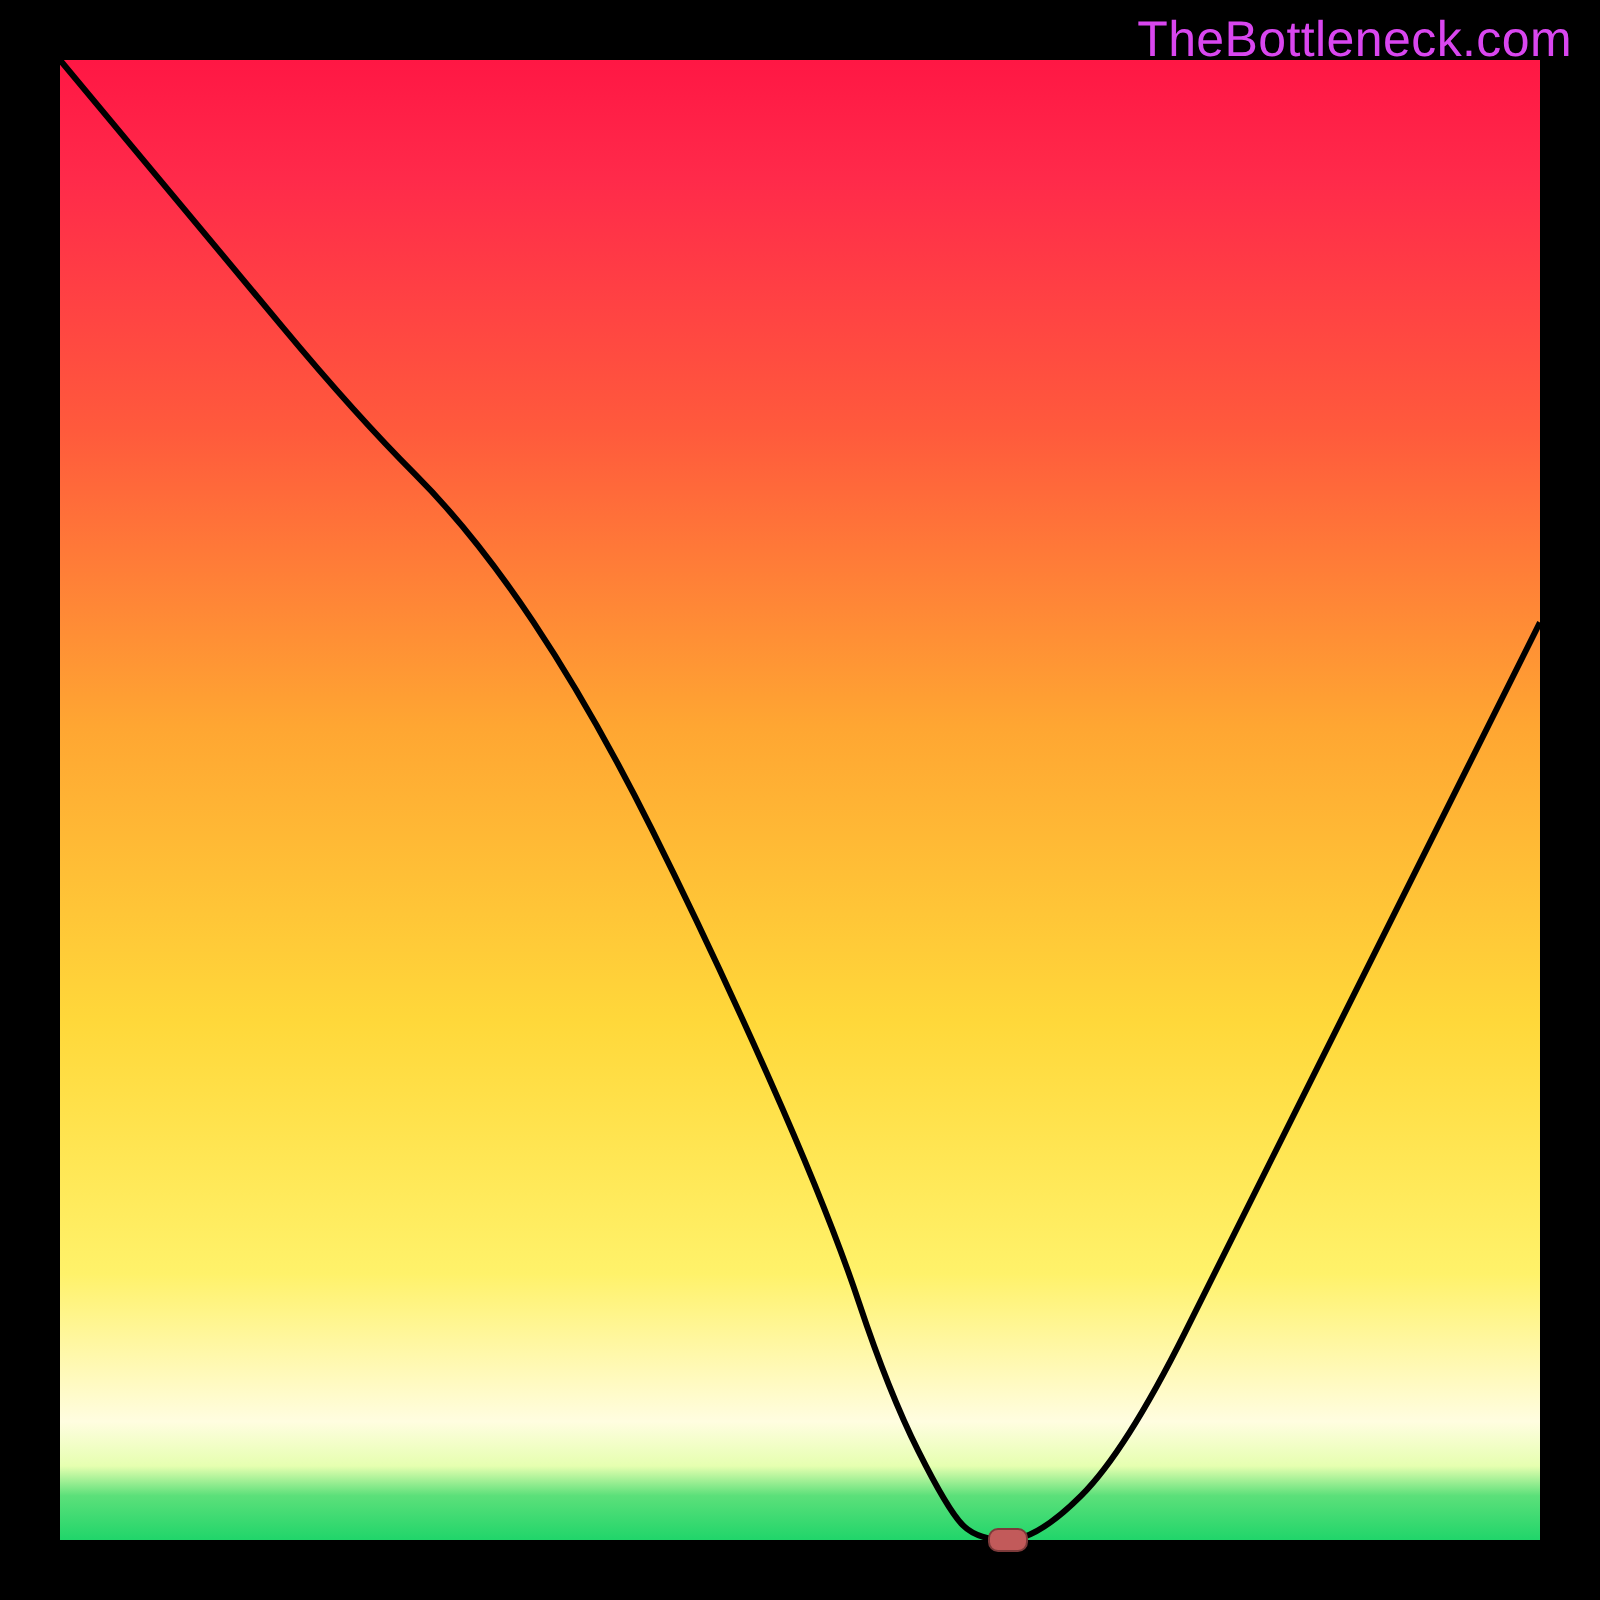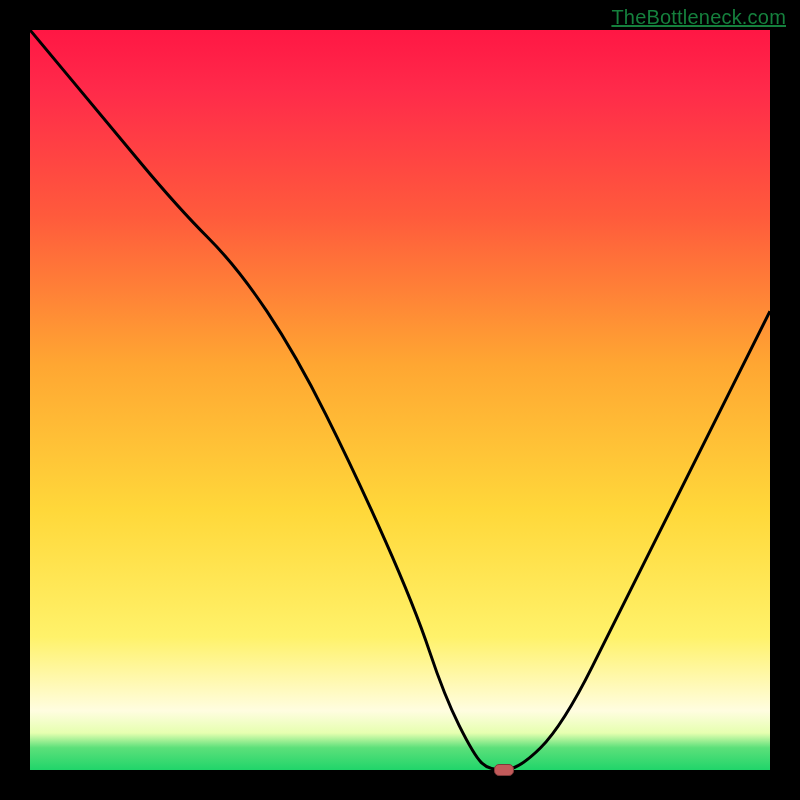--- a/index.html
+++ b/index.html
@@ -35,25 +35,24 @@
       #fffde0 92%,
       #e6ffb0 95%,
       #5ce07a 97%,
       #20d56a 100%
     );
   }
   .watermark {
     position: absolute;
     top: 6px;
     right: 14px;
-    color: #15803d;
-    font-size: 20px;
+    color: #d946ef;
+    font-size: 25px;
     letter-spacing: 0.2px;
     user-select: none;
-    text-decoration: underline;
   }
   .curve {
     position: absolute;
     inset: 0;
     width: 100%;
     height: 100%;
     pointer-events: none;
   }
   .marker {
     position: absolute;

